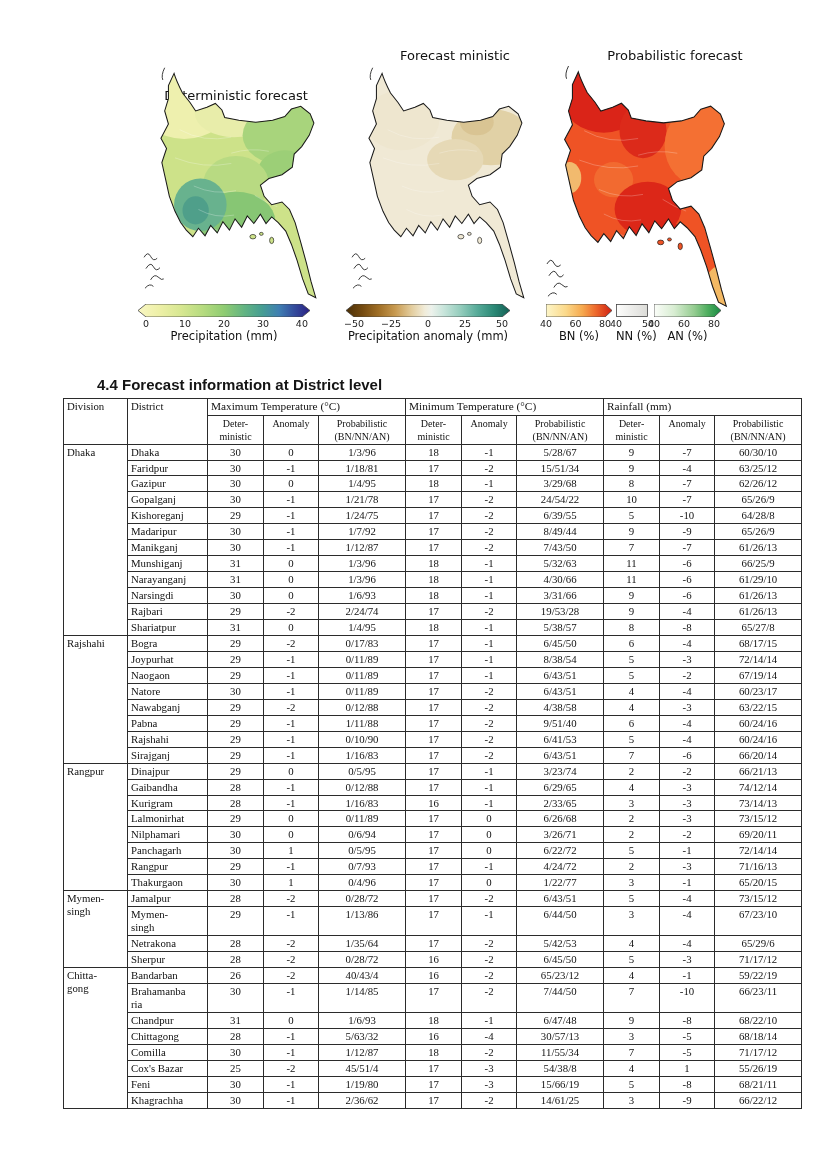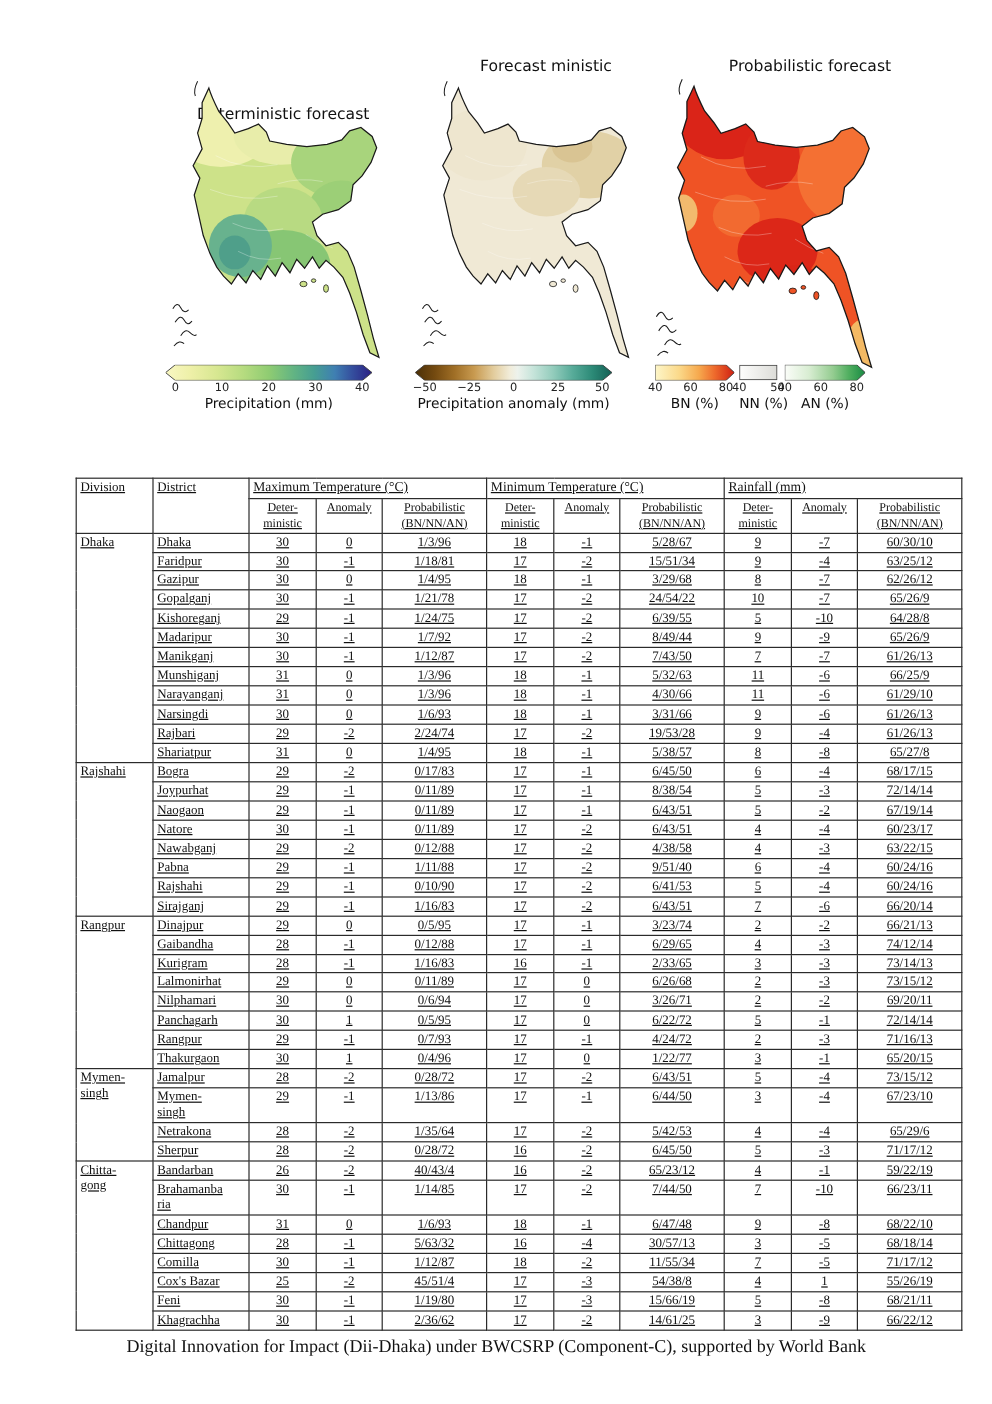--- a/index.html
+++ b/index.html
@@ -29,21 +29,21 @@
   .cb-label{text-align:center;margin-top:1px;
             font:11.5px "DejaVu Sans",sans-serif;color:#111;white-space:nowrap;}
 
   
   .section-title{position:absolute;left:97px;top:376px;
                  font:bold 15px "Liberation Sans",sans-serif;color:#151515;}
 
   
   .tablewrap{position:absolute;left:63px;top:398px;width:738px;}
   table{border-collapse:collapse;table-layout:fixed;width:738px;
-        font-family:"Liberation Serif",serif;font-size:10.8px;line-height:1.2;color:#111;text-decoration:underline;}
+        font-family:"Liberation Serif",serif;font-size:10.8px;line-height:1.2;color:#111;}
   th,td{border:1px solid #2b2b2b;padding:1px 3px;vertical-align:top;font-weight:normal;}
   table{border:1.6px solid #222;}
   thead th.group{text-align:left;font-size:11.3px;}
   thead th.sub{text-align:center;font-size:10px;line-height:1.3;white-space:pre-line;}
   thead th.left{text-align:left;}
   td.division-cell,td.district-cell{text-align:left;white-space:pre-line;}
   td.val-cell{text-align:center;}
   tr.div-start td, tr.div-start th{border-top:1.6px solid #222;}
 
   
@@ -255,20 +255,21 @@
         <polygon points="0,0 60,0 67,6.5 60,13 0,13" fill="url(#g-an)" stroke="#444" stroke-width="0.8"></polygon>
       </svg>
     <div class="cb-ticks">
         <span class="cb-tick" style="left: 0%;">40</span>
         <span class="cb-tick" style="left: 44.75%;">60</span>
         <span class="cb-tick" style="left: 89.5%;">80</span>
       </div>
     <div class="cb-label">AN (%)</div>
   </div>
 
+  <div class="section-title">4.4 Forecast information at District level</div>
 
   <div class="tablewrap">
     <table>
         <colgroup>
           <col style="width: 64px;">
           <col style="width: 80px;">
           <col style="width: 56px;">
           <col style="width: 55px;">
           <col style="width: 87px;">
           <col style="width: 56px;">
@@ -792,16 +793,15 @@
             <td class="val-cell">14/61/25</td>
             <td class="val-cell">3</td>
             <td class="val-cell">-9</td>
             <td class="val-cell">66/22/12</td>
           </tr>
         </tbody>
       </table>
   </div>
 
   <div class="footer">
-    <div>Digital Innovation for Impact (Dii-Dhaka) under BWCSRP (Component-C), supported by World Bank</div>
   </div>
 
 </div>
 
 </body></html>

